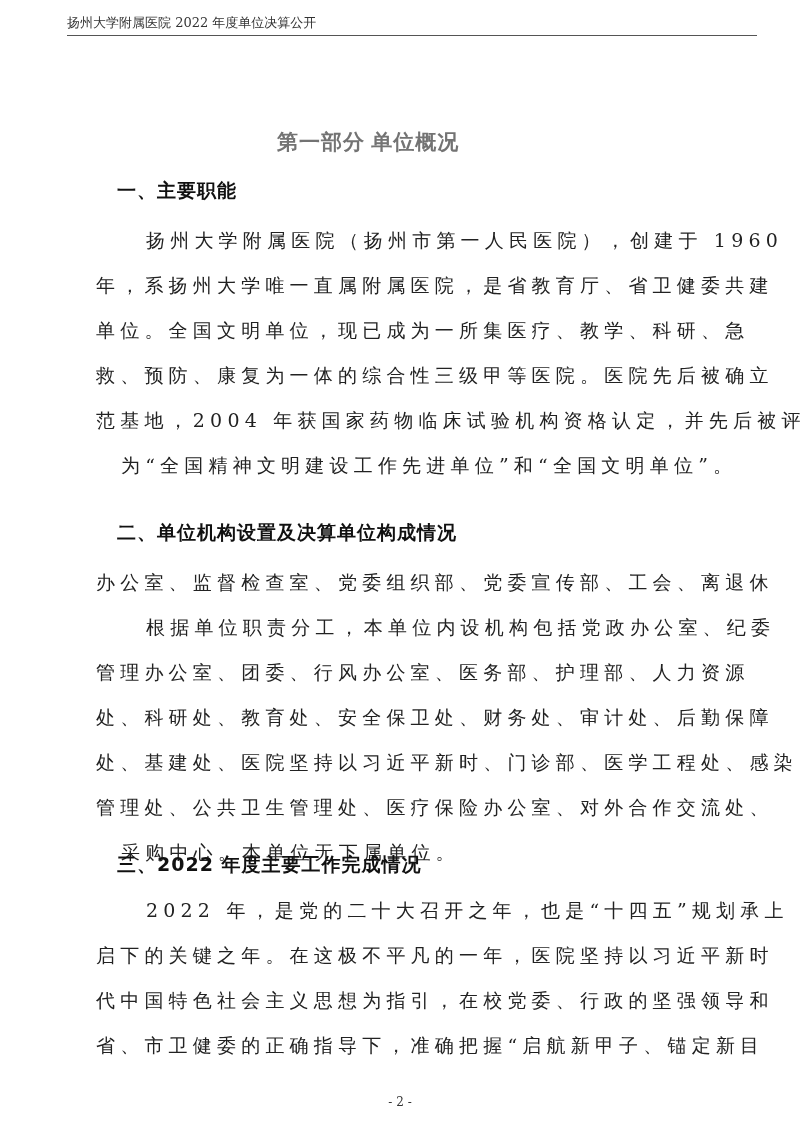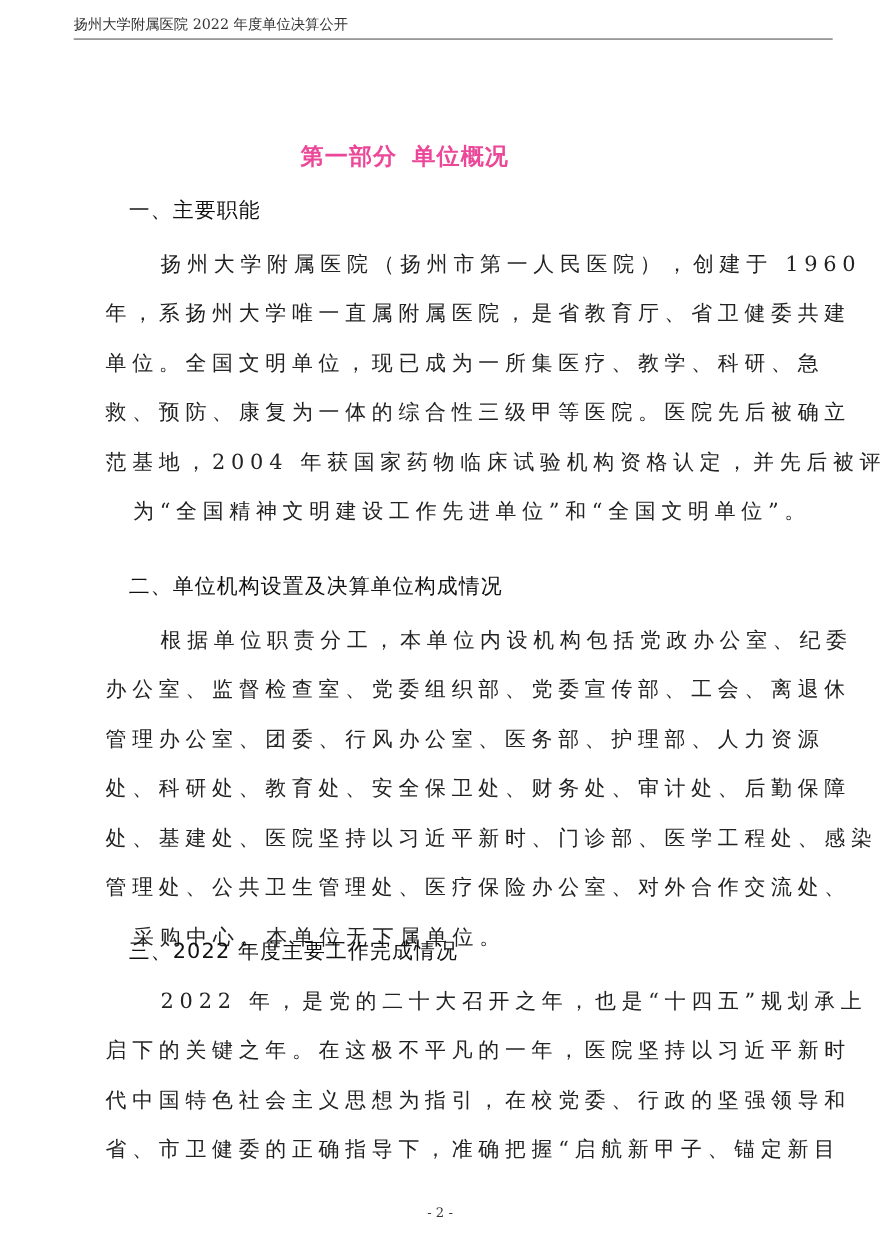--- a/index.html
+++ b/index.html
@@ -2,24 +2,24 @@
 <html><head>
 <meta charset="utf-8">
 <style>
   html, body { margin: 0; padding: 0; background: #ffffff; }
   body { width: 800px; height: 1131px; position: relative; overflow: hidden;
          font-family: "DejaVu Serif", "Liberation Serif", serif; color: #222; }
   .running-header { position: absolute; left: 67px; top: 14px; width: 690px;
          font-size: 13px; color: #333; letter-spacing: 0px; padding-bottom: 3px;
          border-bottom: 1.5px solid #555; line-height: 18px; }
   .page-title { position: absolute; left: 0; width: 736px; top: 128px; text-align: center;
-         font-family: Liberation Mono, monospace; font-weight: bold;
-         font-size: 21px; letter-spacing: 1px; color: #ec4899; }
+         font-family: Liberation Serif, serif; font-weight: bold;
+         font-size: 21px; letter-spacing: 1px; color: #737373; }
   .section-heading { position: absolute; left: 117px; font-family: "DejaVu Sans", "Liberation Sans", sans-serif;
-         font-weight: normal; font-size: 19px; color: #111; letter-spacing: 1px; }
+         font-weight: bold; font-size: 19px; color: #111; letter-spacing: 1px; }
   .para { position: absolute; left: 96px; width: 623px; font-size: 19px; line-height: 45px;
           color: #222; text-align: justify; text-align-last: justify; }
   .line { display: block; height: 45px; white-space: nowrap; letter-spacing: 5.2px; }
   .line.indent { padding-left: 50px; }
   .line.last { letter-spacing: 5.2px; margin-left: 25px; }
   .page-number { position: absolute; top: 1095px; left: 0; width: 800px; text-align: center;
           font-size: 12px; color: #333; }
 </style>
 </head>
 <body>
@@ -33,22 +33,22 @@
   <span class="line indent">扬州大学附属医院（扬州市第一人民医院），创建于 1960</span>
   <span class="line">年，系扬州大学唯一直属附属医院，是省教育厅、省卫健委共建</span>
   <span class="line">单位。全国文明单位，现已成为一所集医疗、教学、科研、急</span>
   <span class="line">救、预防、康复为一体的综合性三级甲等医院。医院先后被确立</span>
   <span class="line">范基地，2004 年获国家药物临床试验机构资格认定，并先后被评</span>
   <span class="line last" style="text-align-last:left;">为“全国精神文明建设工作先进单位”和“全国文明单位”。</span>
 </div>
 
 <div class="section-heading" style="top:520px;">二、单位机构设置及决算单位构成情况</div>
 <div class="para" style="top:560px;">
+  <span class="line">办公室、监督检查室、党委组织部、党委宣传部、工会、离退休</span>
   <span class="line indent">根据单位职责分工，本单位内设机构包括党政办公室、纪委</span>
-  <span class="line">办公室、监督检查室、党委组织部、党委宣传部、工会、离退休</span>
   <span class="line">管理办公室、团委、行风办公室、医务部、护理部、人力资源</span>
   <span class="line">处、科研处、教育处、安全保卫处、财务处、审计处、后勤保障</span>
   <span class="line">处、基建处、医院坚持以习近平新时、门诊部、医学工程处、感染</span>
   <span class="line">管理处、公共卫生管理处、医疗保险办公室、对外合作交流处、</span>
   <span class="line last" style="text-align-last:left;">采购中心。本单位无下属单位。</span>
 </div>
 
 <div class="section-heading" style="top:852px;text-align:right;">三、2022 年度主要工作完成情况</div>
 <div class="para" style="top:888px;">
   <span class="line indent">2022 年，是党的二十大召开之年，也是“十四五”规划承上</span>

